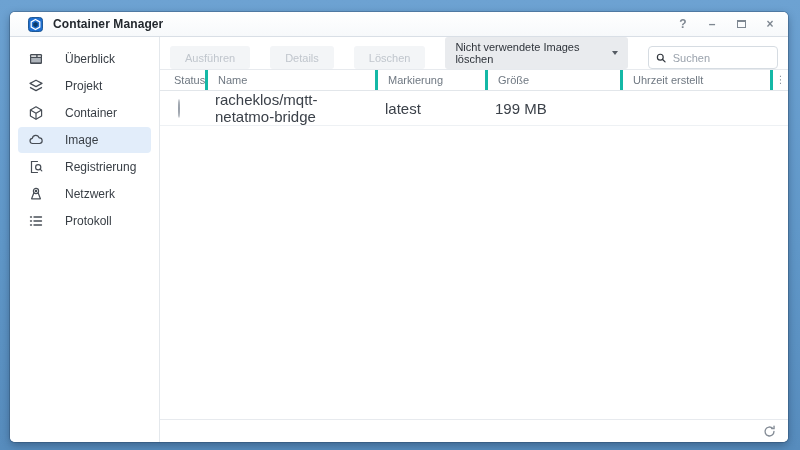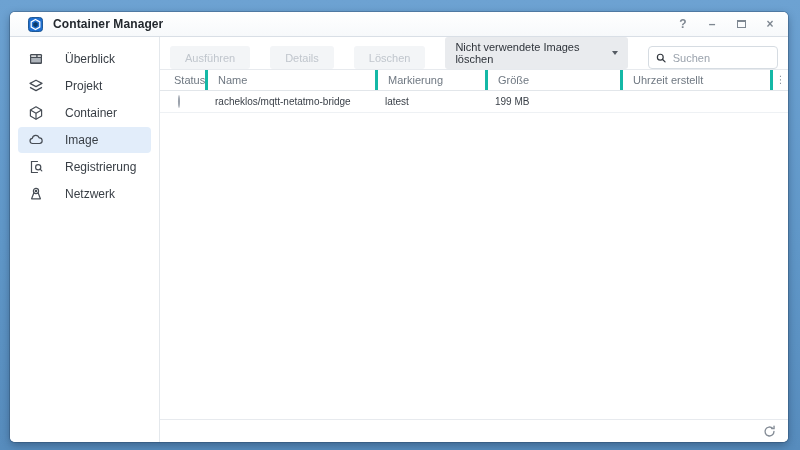--- a/index.html
+++ b/index.html
@@ -82,21 +82,21 @@
   .hcell + .hcell { border-left:3px solid #14b8a6; }
   .col-status { width:45px; flex:0 0 45px; padding-left:14px; }
   .col-name   { width:170px; flex:0 0 170px; }
   .col-tag    { width:110px; flex:0 0 110px; }
   .col-size   { width:135px; flex:0 0 135px; }
   .col-created{ flex:1; }
   .col-menu   { width:18px; flex:0 0 18px; padding:0; align-items:center; justify-content:center; display:flex; }
   .dots { color:#8b939d; font-size:10px; letter-spacing:0; line-height:1; }
   .trow {
     flex:0 0 22px; display:flex; align-items:center;
-    border-bottom:1px solid #eef1f4; font-size:10px; color:#3b4149;
+    border-bottom:1px solid #eef1f4; font-size:15px; color:#3b4149;
   }
   .tcell { padding-left:10px; }
   .status-circle {
     width:7px; height:7px; border:1px solid #9aa1ab; border-radius:50%;
     margin-left:8px;
   }
   .rows-rest { flex:1; }
   
   .footer {
     flex:0 0 23px; border-top:1px solid #e7eaee; display:flex;
@@ -175,20 +175,31 @@
 
       <div class="side-item">
         <svg width="16" height="16" viewBox="0 0 16 16" fill="none" stroke="#474d55" stroke-width="1.2" stroke-linecap="round" stroke-linejoin="round">
           <circle cx="8" cy="5" r="2.6"></circle>
           <circle cx="8" cy="5" r="0.7" fill="#474d55"></circle>
           <path d="M5.8 7 L3.6 12.8 M10.2 7 L12.4 12.8 M3.6 12.8 H12.4"></path>
         </svg>
         <span>Netzwerk</span>
       </div>
 
+      <div class="side-item">
+        <svg width="16" height="16" viewBox="0 0 16 16" fill="none" stroke="#474d55" stroke-width="1.3" stroke-linecap="round">
+          <line x1="2.5" y1="4" x2="3.5" y2="4"></line>
+            <line x1="6" y1="4" x2="13.5" y2="4"></line>
+          <line x1="2.5" y1="8" x2="3.5" y2="8"></line>
+            <line x1="6" y1="8" x2="13.5" y2="8"></line>
+          <line x1="2.5" y1="12" x2="3.5" y2="12"></line>
+            <line x1="6" y1="12" x2="13.5" y2="12"></line>
+        </svg>
+        <span>Protokoll</span>
+      </div>
 
     </div>
 
     <div class="main">
 
       <div class="toolbar">
         <button class="tb-btn" disabled="">Ausführen</button>
         <button class="tb-btn" disabled="">Details</button>
         <button class="tb-btn" disabled="">Löschen</button>
         <div class="tb-dropdown">

